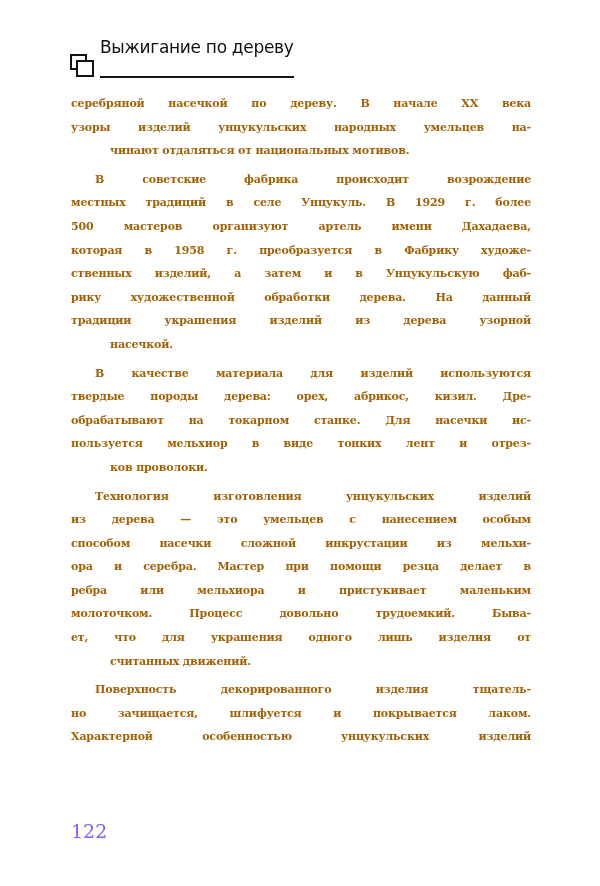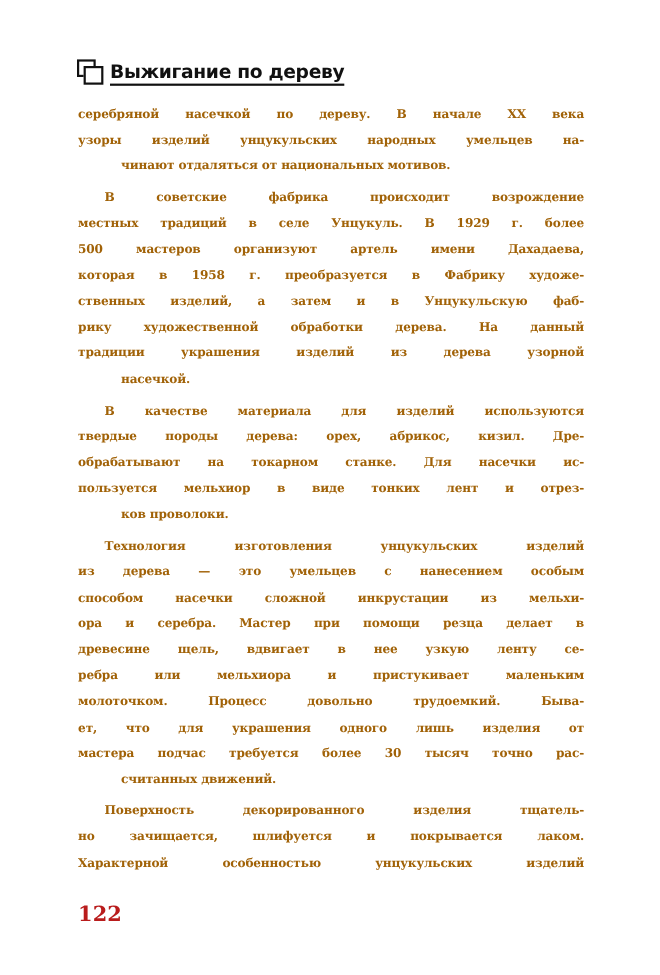--- a/index.html
+++ b/index.html
@@ -44,26 +44,26 @@
       left: 0; top: 0;
       width: 17px; height: 16px;
     }
     .head-icon .sq2 {
       left: 6px; top: 6px;
       width: 18px; height: 17px;
     }
     .head-title {
       font-family: "DejaVu Sans", sans-serif;
       font-size: 17px;
-      font-weight: bold;
+      font-weight: normal;
       letter-spacing: -0.3px;
       color: #111;
       border-bottom: 2px solid #111;
       line-height: 20px;
-      padding-bottom: 0;
+      padding-bottom: 19px;
       font-style: normal;
     }
     .body-text {
       position: absolute;
       left: 71px;
       top: 92px;
       width: 460px;
       font-family: "DejaVu Serif", serif;
       font-weight: bold;
       font-size: 11px;
@@ -89,23 +89,23 @@
       margin-left: 39px;
     }
     .line.indent {
       padding-left: 24px;
     }
     .page-number {
       position: absolute;
       left: 71px;
       top: 820px;
       font-family: "DejaVu Serif", serif;
-      font-weight: bold;
+      font-weight: normal;
       font-size: 19px;
-      color: #b91c1c;
+      color: #8b5cf6;
     }
   </style>
 </head>
 <body>
 
 <div class="page">
 
   <div class="running-head">
     <span class="head-icon">
       <span class="sq1"></span>
@@ -139,25 +139,23 @@
       <span class="line">обрабатывают на токарном станке. Для насечки ис-</span>
       <span class="line">пользуется мельхиор в виде тонких лент и отрез-</span>
       <span class="line last">ков проволоки.</span>
     </div>
 
     <div class="para">
       <span class="line indent">Технология изготовления унцукульских изделий</span>
       <span class="line">из дерева — это умельцев с нанесением особым</span>
       <span class="line">способом насечки сложной инкрустации из мельхи-</span>
       <span class="line">ора и серебра. Мастер при помощи резца делает в</span>
-      <span class="line">древесине щель, вдвигает в нее узкую ленту се-</span>
       <span class="line">ребра или мельхиора и пристукивает маленьким</span>
       <span class="line">молоточком. Процесс довольно трудоемкий. Быва-</span>
       <span class="line">ет, что для украшения одного лишь изделия от</span>
-      <span class="line">мастера подчас требуется более 30 тысяч точно рас-</span>
       <span class="line last">считанных движений.</span>
     </div>
 
     <div class="para">
       <span class="line indent">Поверхность декорированного изделия тщатель-</span>
       <span class="line">но зачищается, шлифуется и покрывается лаком.</span>
       <span class="line">Характерной особенностью унцукульских изделий</span>
     </div>
 
   </div>

